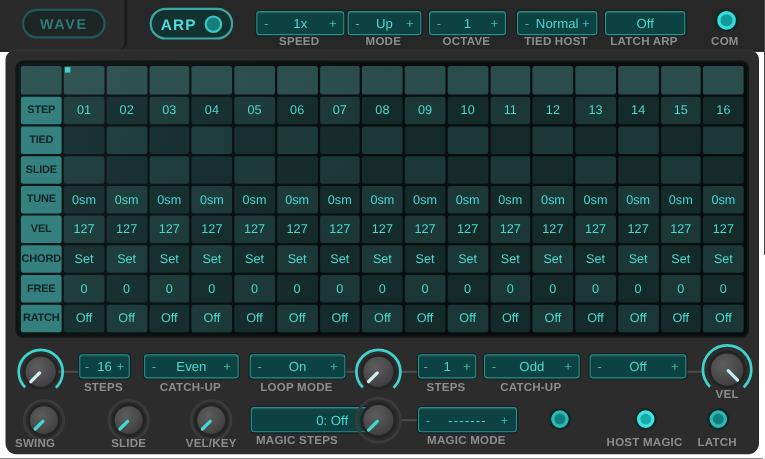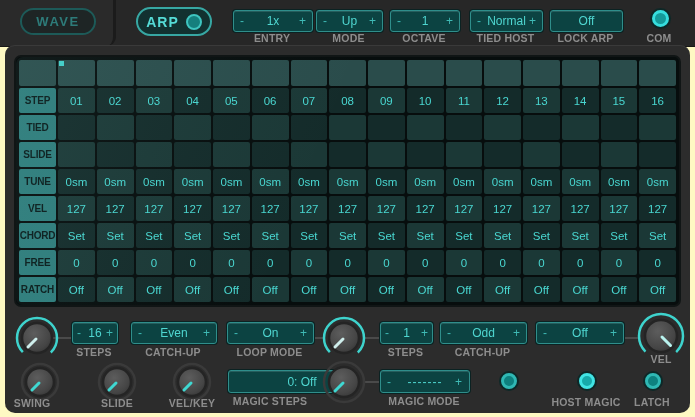--- a/index.html
+++ b/index.html
@@ -1,16 +1,16 @@
 <!DOCTYPE html>
 <html><head>
 <meta charset="utf-8">
 <style>
   html,body{margin:0;padding:0;background:#0e0e0e;}
-  .page{position:relative;width:695px;height:417px;background:#fef9c3;overflow:hidden;
+  .page{position:relative;width:695px;height:417px;background:#ffffff;overflow:hidden;
         font-family:"Liberation Sans",sans-serif;-webkit-font-smoothing:antialiased;}
   
   .topbar{position:absolute;left:0;top:0;width:695px;height:46px;background:#272727;border-bottom:1px solid #171717;}
   .wave-section{position:absolute;left:0;top:0;width:113px;height:46px;background:#2a2a2a;border-right:3px solid #1b1b1b;border-radius:0 0 9px 0;}
   .wave-pill{position:absolute;left:20px;top:8px;width:72px;height:23px;border:2px solid #1d5a58;border-radius:14px;
              background:#1e2525;color:#2d7b79;font-weight:bold;font-size:13px;letter-spacing:1.5px;
              display:flex;align-items:center;justify-content:center;}
   .arp-pill{position:absolute;left:136px;top:7px;width:72px;height:25px;border:2px solid #37a7a3;border-radius:15px;
             background:#123130;color:#55dbd6;font-weight:bold;font-size:14px;letter-spacing:1px;
             display:flex;align-items:center;justify-content:center;gap:7px;}
@@ -64,21 +64,21 @@
     <div class="arp-pill">
       <span>ARP</span>
       <span class="arp-led"></span>
     </div>
 
     <div class="stepper" style="left:233px;top:10px;width:78px;">
       <span class="sign minus">-</span>
       <span>1x</span>
       <span class="sign plus">+</span>
     </div>
-    <div class="ctl-label" style="left:233px;top:32px;width:78px;">ENTRY</div>
+    <div class="ctl-label" style="left:233px;top:32px;width:78px;">SPEED</div>
 
     <div class="stepper" style="left:316px;top:10px;width:65px;">
       <span class="sign minus">-</span>
       <span>Up</span>
       <span class="sign plus">+</span>
     </div>
     <div class="ctl-label" style="left:316px;top:32px;width:65px;">MODE</div>
 
     <div class="stepper" style="left:390px;top:10px;width:68px;">
       <span class="sign minus">-</span>
@@ -90,21 +90,21 @@
     <div class="stepper" style="left:470px;top:10px;width:71px;">
       <span class="sign minus">-</span>
       <span>Normal</span>
       <span class="sign plus">+</span>
     </div>
     <div class="ctl-label" style="left:470px;top:32px;width:71px;">TIED HOST</div>
 
     <div class="stepper" style="left:550px;top:10px;width:71px;">
       <span>Off</span>
     </div>
-    <div class="ctl-label" style="left:550px;top:32px;width:71px;">LOCK ARP</div>
+    <div class="ctl-label" style="left:550px;top:32px;width:71px;">LATCH ARP</div>
 
     <div class="led led-com"></div>
     <div class="ctl-label" style="left:638px;top:32px;width:42px;">COM</div>
   </div>
 
   <div class="main-panel"></div>
 
   <div class="grid-box">
     <div class="grid">
         <div class="hcell"></div>

